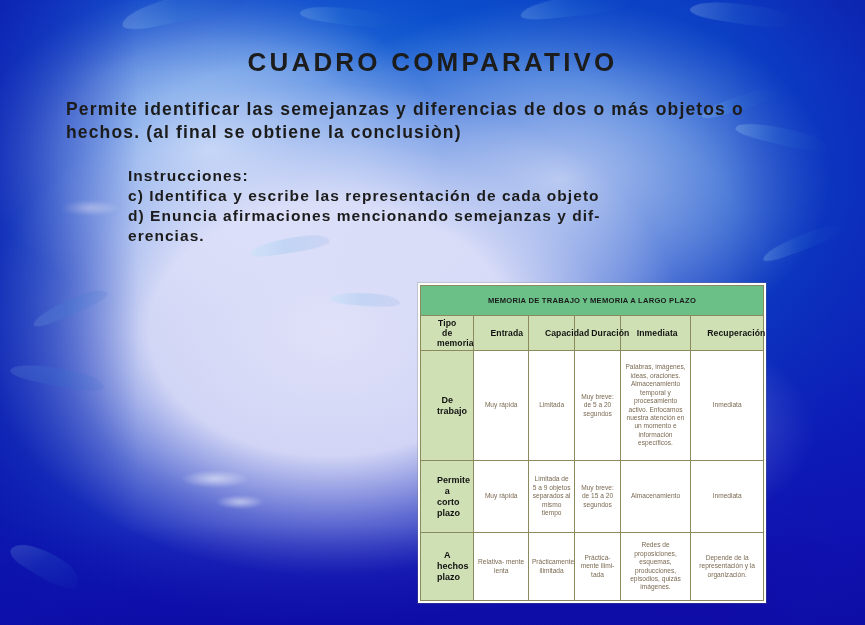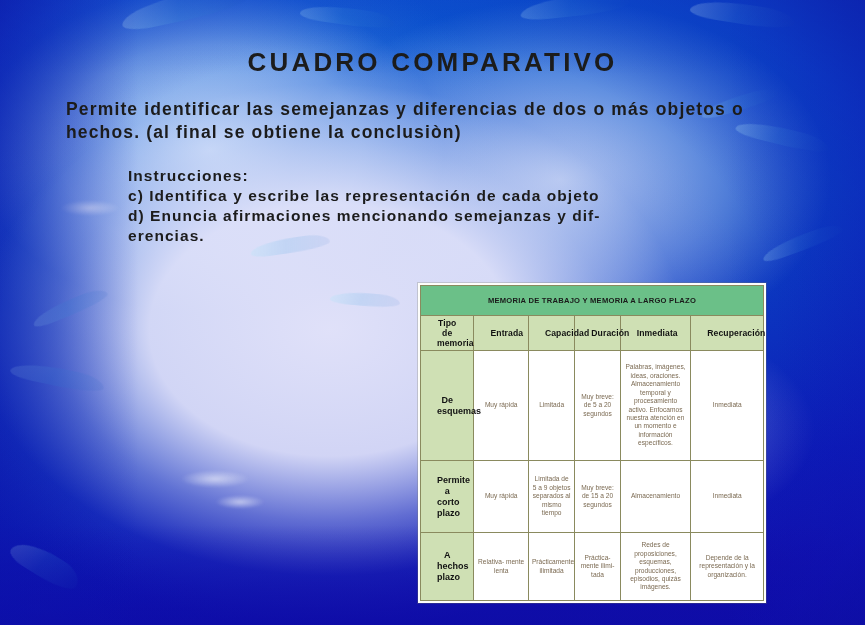--- a/index.html
+++ b/index.html
@@ -179,21 +179,21 @@
         <tr id="tbl-head">
           <th>Tipo de memoria</th>
           <th>Entrada</th>
           <th>Capacidad</th>
           <th>Duración</th>
           <th>Inmediata</th>
           <th>Recuperación</th>
         </tr>
 
         <tr class="r1">
-          <td class="rowhead">De esquemas</td>
+          <td class="rowhead">De trabajo</td>
           <td class="cell">Muy rápida</td>
           <td class="cell">Limitada</td>
           <td class="cell">Muy breve: de 5 a 20 segundos</td>
           <td class="cell">Palabras, imágenes, ideas, oraciones. Almacenamiento temporal y procesamiento activo. Enfocamos nuestra atención en un momento e información específicos.</td>
           <td class="cell">Inmediata</td>
         </tr>
 
         <tr class="r2">
           <td class="rowhead">Permite a corto plazo</td>
           <td class="cell">Muy rápida</td>

